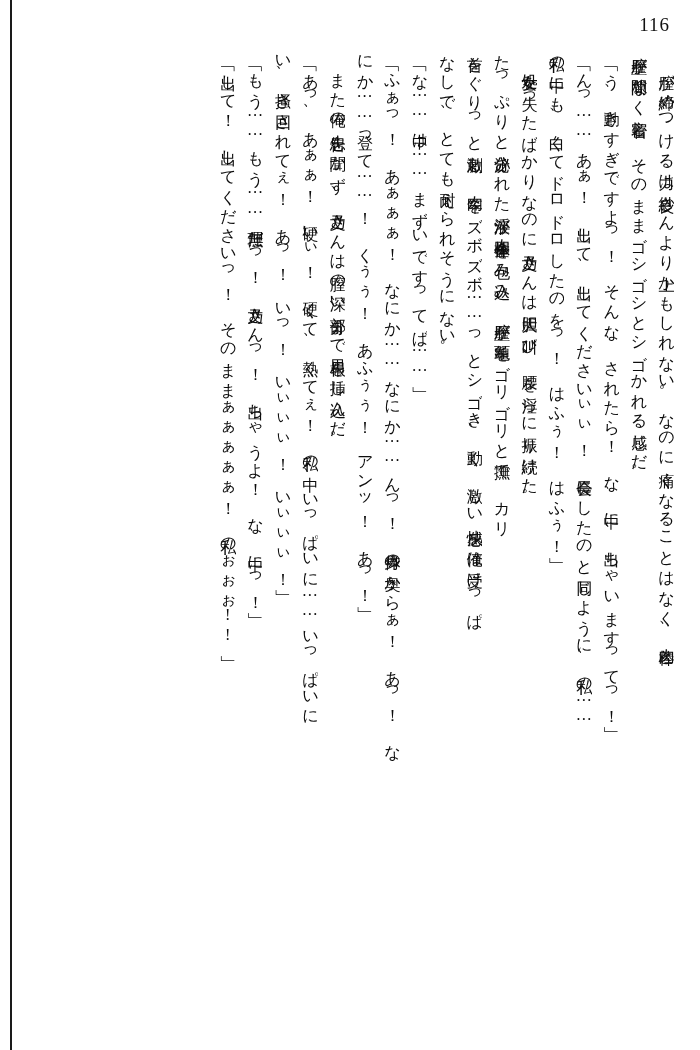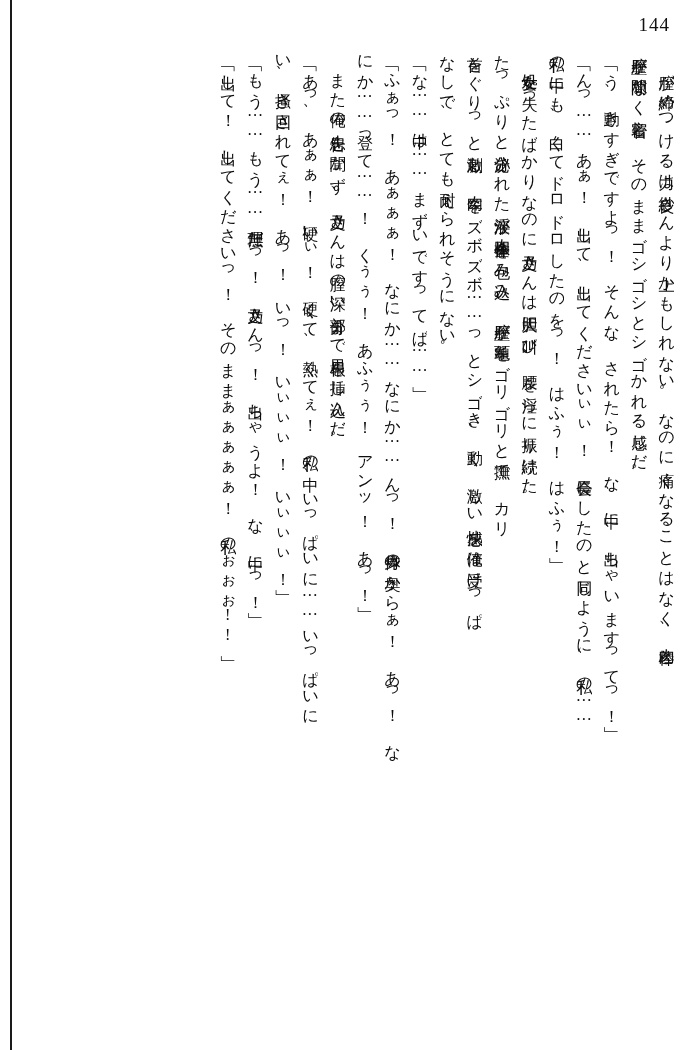--- a/index.html
+++ b/index.html
@@ -70,21 +70,21 @@
     padding-top: 17px;
   }
 </style>
 </head>
 <body>
 
 <div class="page">
 
   <div class="page-rule"></div>
 
-  <div class="page-number">144</div>
+  <div class="page-number">116</div>
 
   <div class="text-body">
     <div class="col indent">膣が締めつける力は紗良さんより上かもしれない。なのに痛くなることはなく、肉棒と</div>
     <div class="col">膣壁が隙間なく密着し、そのままゴシゴシとシゴかれる感じだ。</div>
     <div class="col indent">「う、動きすぎですよっ！　そんな、されたら！　な、中に、出ちゃいますってっ！」</div>
     <div class="col indent">「んっ……あぁ！　出して、出してくださいぃぃ！　会長にしたのと同じように、私の……</div>
     <div class="col">私の中にも、白くてドロドロしたのをっ！　はふぅ！　はふぅ！」</div>
     <div class="col indent">処女を失ったばかりなのに文乃さんは大胆に叫び、腰を淫らに振り続けた。</div>
     <div class="col">たっぷりと分泌された淫液が肉棒全体を包み込み、膣壁が亀頭をゴリゴリと撫で、カリ</div>
     <div class="col">首をぐりっと刺激し、肉竿をズボズボ……っとシゴき、動く。激しい快感を俺は受けっぱ</div>

